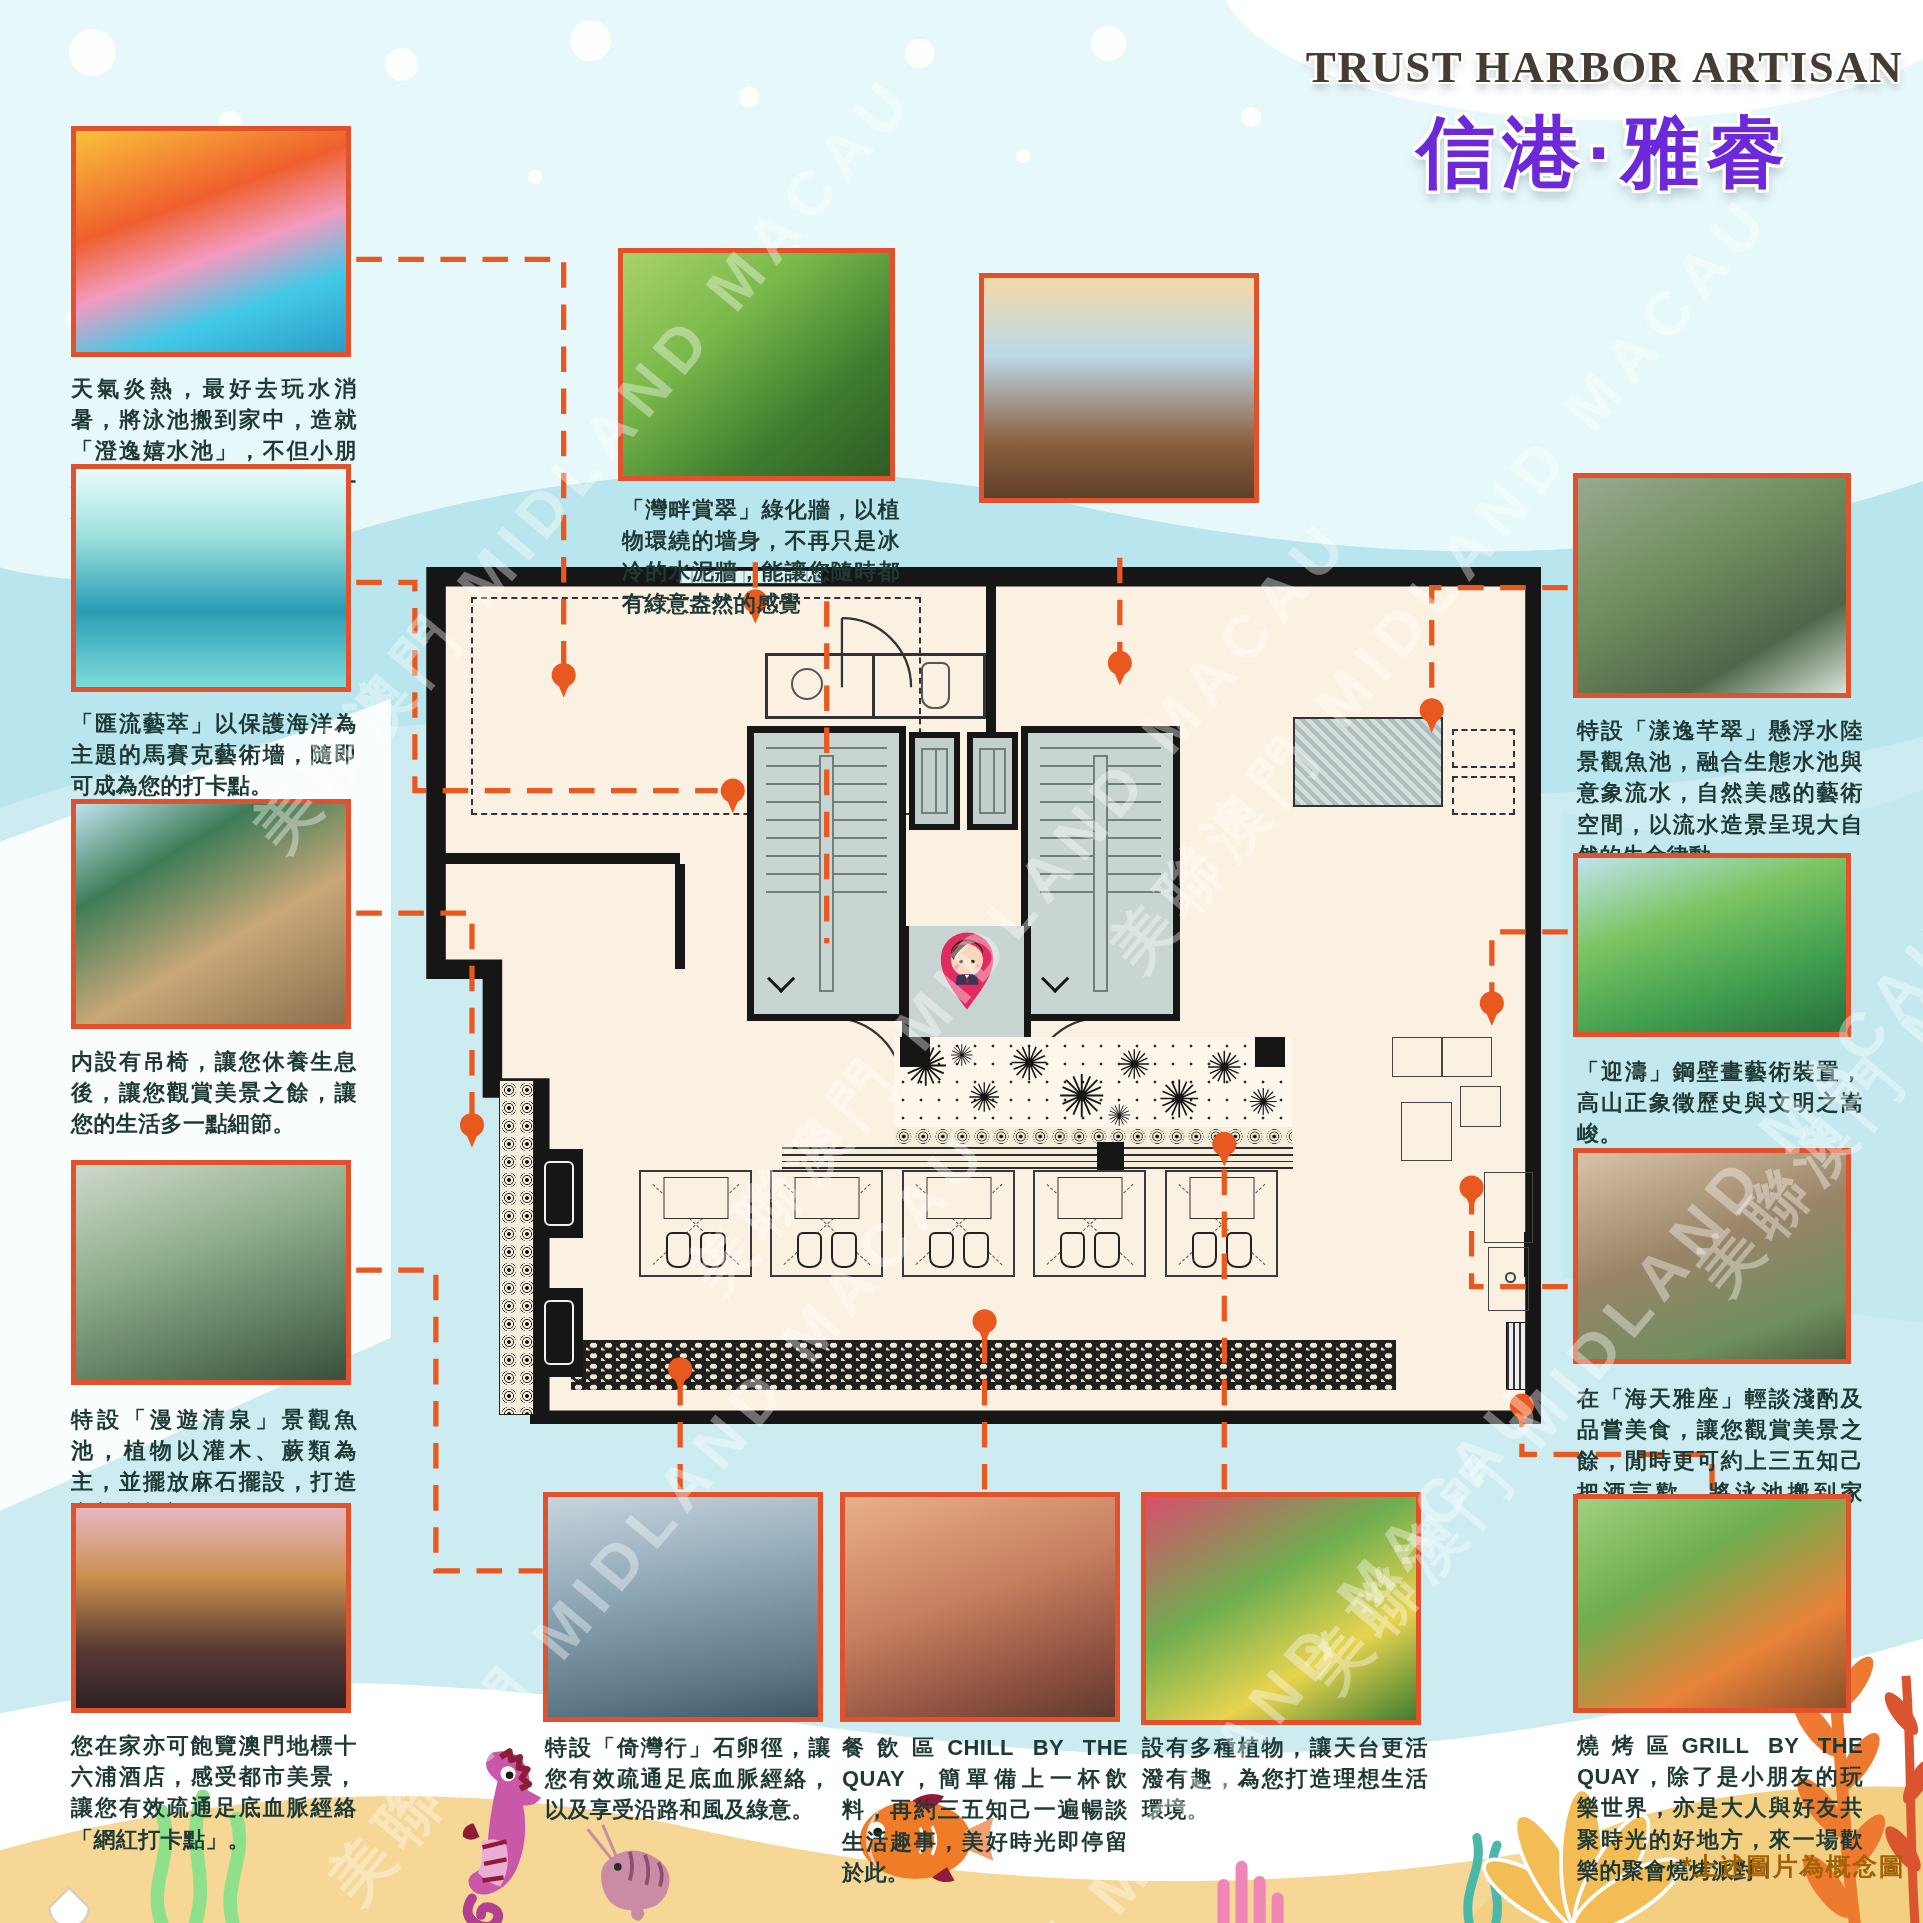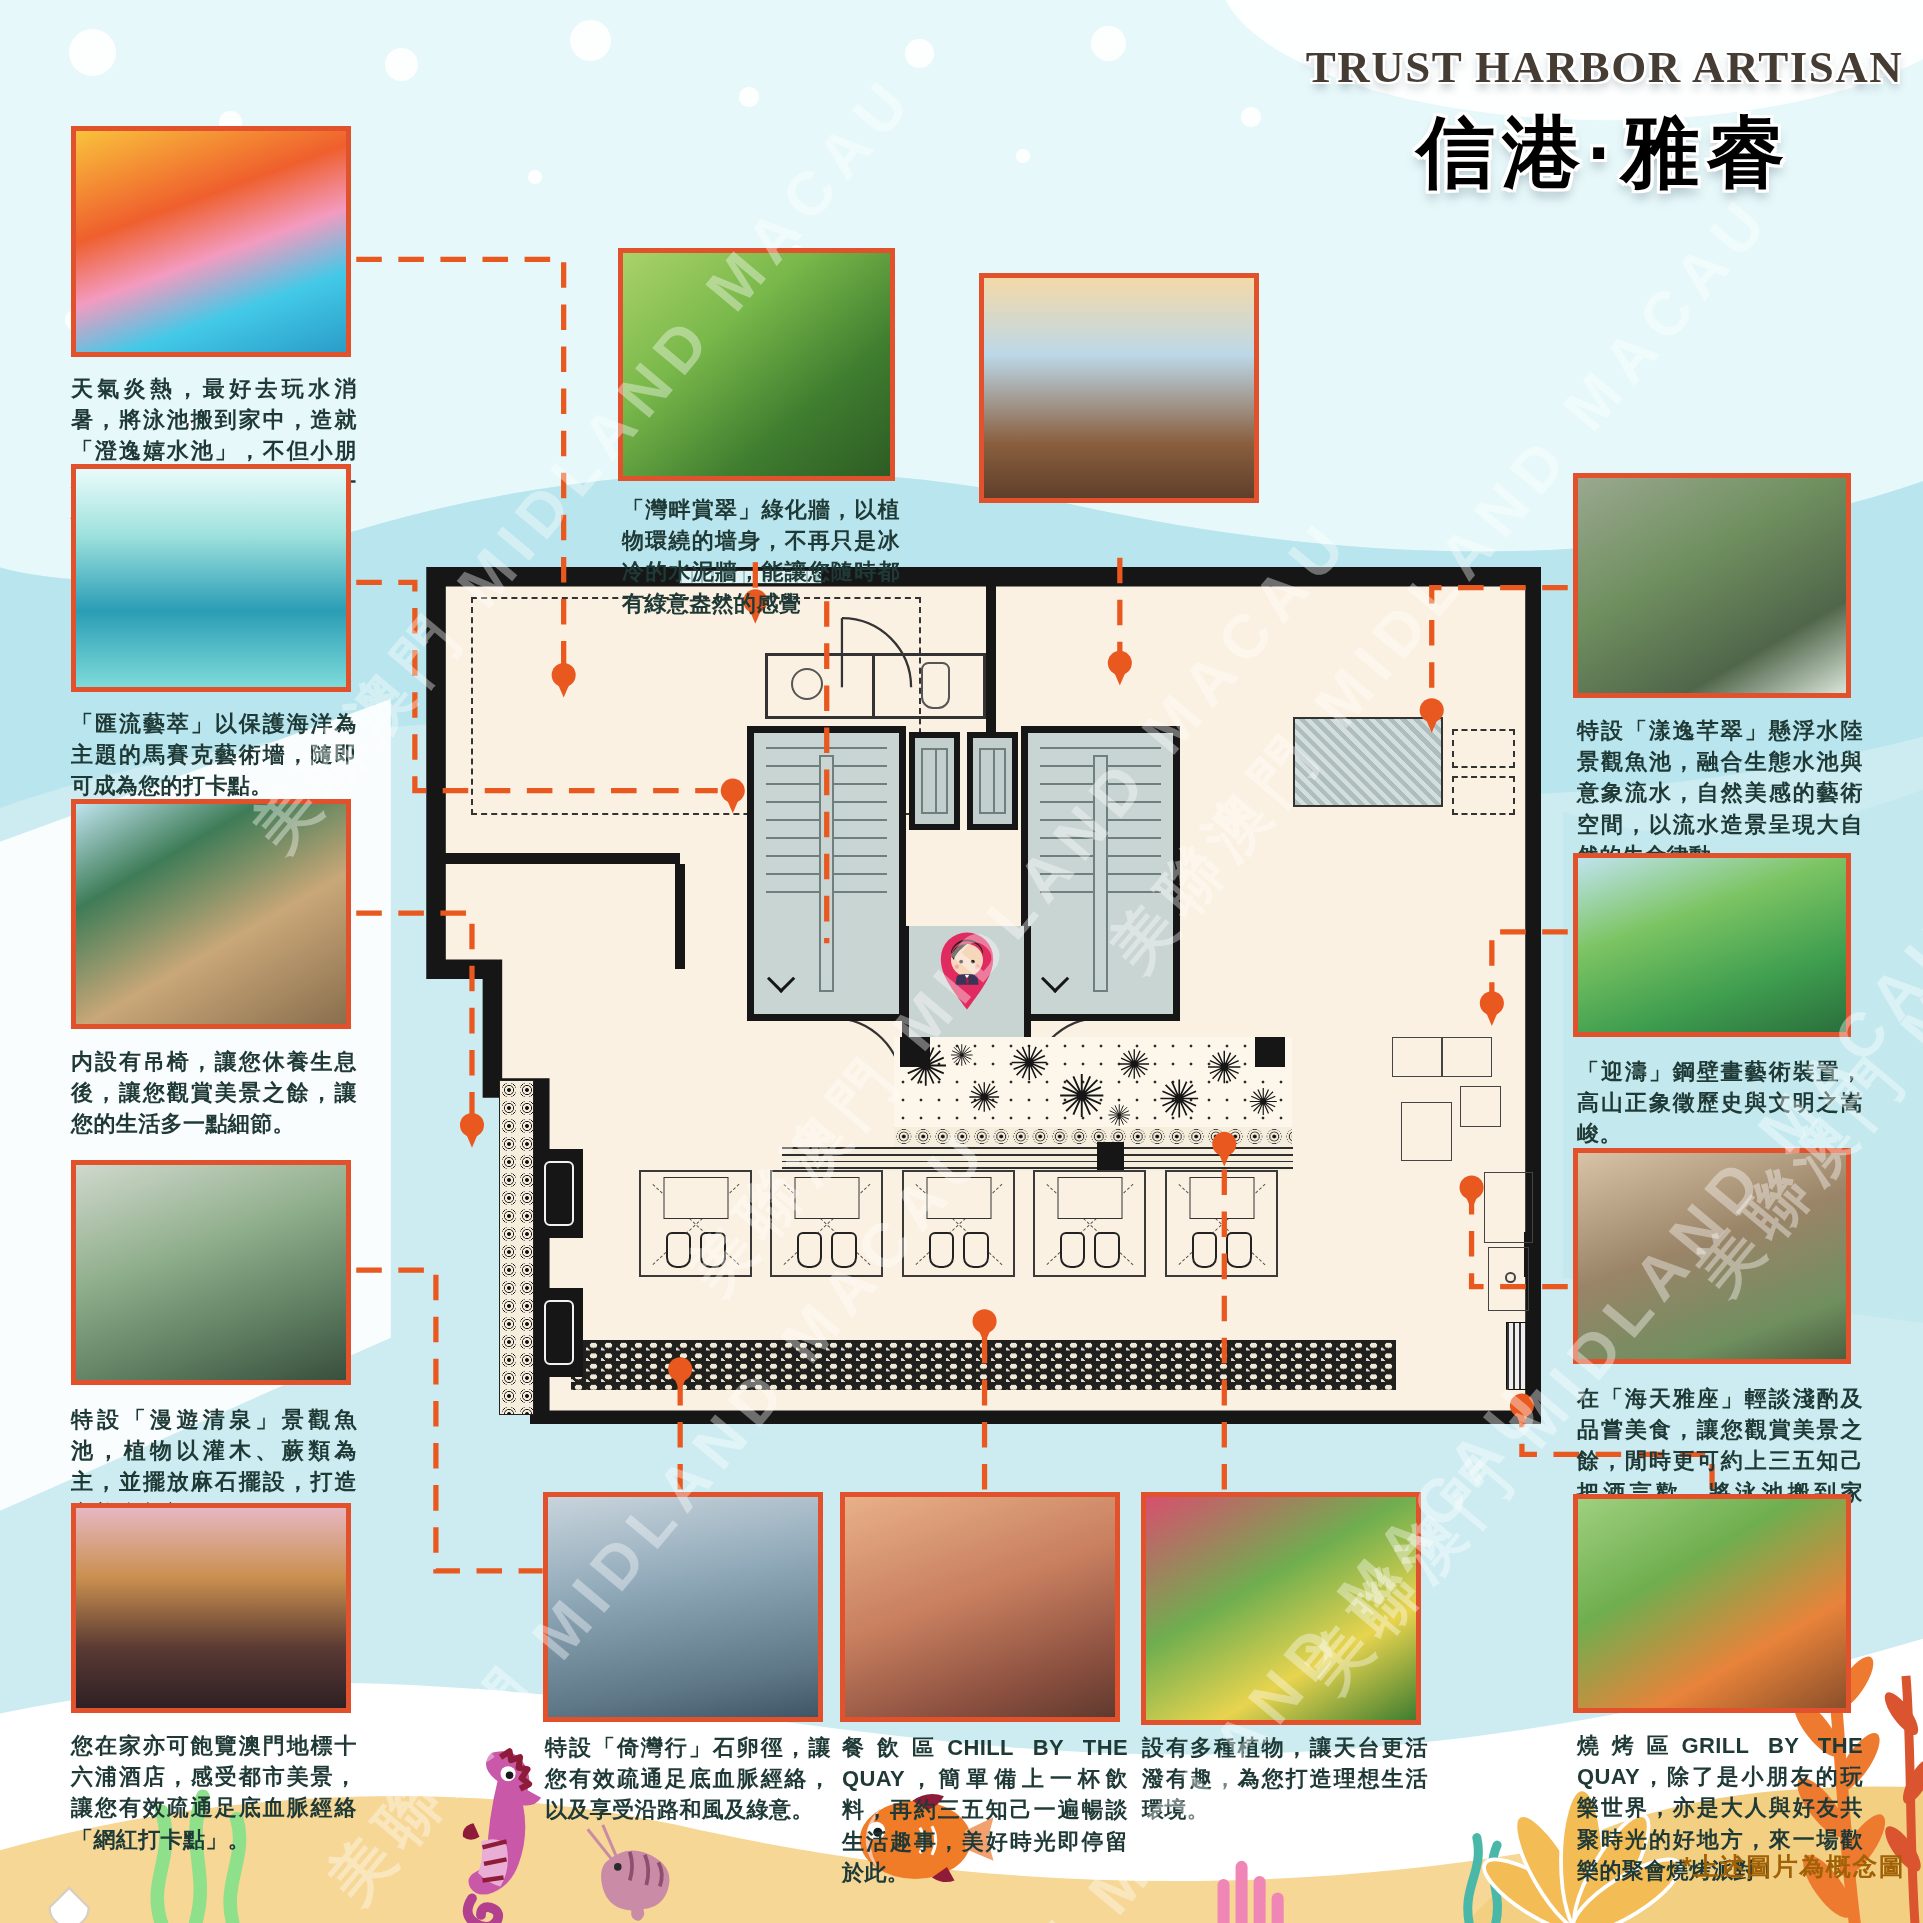--- a/index.html
+++ b/index.html
@@ -22,21 +22,21 @@
   .fan{width:189px;height:179px;
     background:conic-gradient(from -50deg at 50% 98%,
       #1a150f 0 8deg,#ffffff 8deg 15deg,#1a150f 15deg 22deg,#d8d2c4 22deg 30deg,
       #1a150f 30deg 37deg,#ffffff 37deg 44deg,#1a150f 44deg 50deg,#ffffff 50deg 57deg,
       #1a150f 57deg 64deg,#c4beb0 64deg 71deg,#1a150f 71deg 78deg,#ffffff 78deg 85deg,
       #1a150f 85deg 100deg,transparent 100deg 360deg);
     clip-path:polygon(50% 100%,2% 30%,8% 14%,22% 4%,50% 0%,78% 4%,92% 14%,98% 30%);}
   .logo-en{margin-top:12px;font-family:"Liberation Serif","DejaVu Serif",serif;font-weight:700;
     font-size:45px;letter-spacing:1.5px;color:#453c33;
     text-shadow:2.3px 0 #fff,-2.3px 0 #fff,0 2.3px #fff,0 -2.3px #fff,2.3px 2.3px #fff,-2.3px -2.3px #fff,2.3px -2.3px #fff,-2.3px 2.3px #fff,0 6px 9px rgba(40,70,80,.35);}
-  .logo-zh{margin-top:7.5px;font-size:78px;font-weight:bold;letter-spacing:7.5px;color:#000000;
+  .logo-zh{margin-top:7.5px;font-size:78px;font-weight:bold;letter-spacing:7.5px;color:#6d28d9;
     text-shadow:3px 0 #fff,-3px 0 #fff,0 3px #fff,0 -3px #fff,3px 3px #fff,-3px -3px #fff,3px -3px #fff,-3px 3px #fff,0 7.5px 10.5px rgba(40,70,80,.35);}
 
   
   .photo{position:absolute;border:5.3px solid #e0512c;z-index:4;background:#888;}
   .caption{position:absolute;width:286px;z-index:4;font-size:22px;font-weight:bold;line-height:1.42;
            color:#1f3a36;text-align:justify;letter-spacing:0.4px;}
   .ph-pool{background:linear-gradient(160deg,#f9c23c 0%,#ef5f2d 35%,#f39bc0 55%,#43c9e8 75%,#2a9dc8 100%);}
   .ph-waves{background:linear-gradient(180deg,#e9fbfa 0%,#9fe2de 30%,#2a9db5 65%,#7edbd9 100%);}
   .ph-chair{background:linear-gradient(150deg,#bfe3ee 0%,#3e7c57 28%,#c9a778 60%,#8a6f4e 100%);}
   .ph-misty{background:linear-gradient(160deg,#cfd8cc 0%,#8fae8b 40%,#5c7a5e 75%,#384f3c 100%);}

